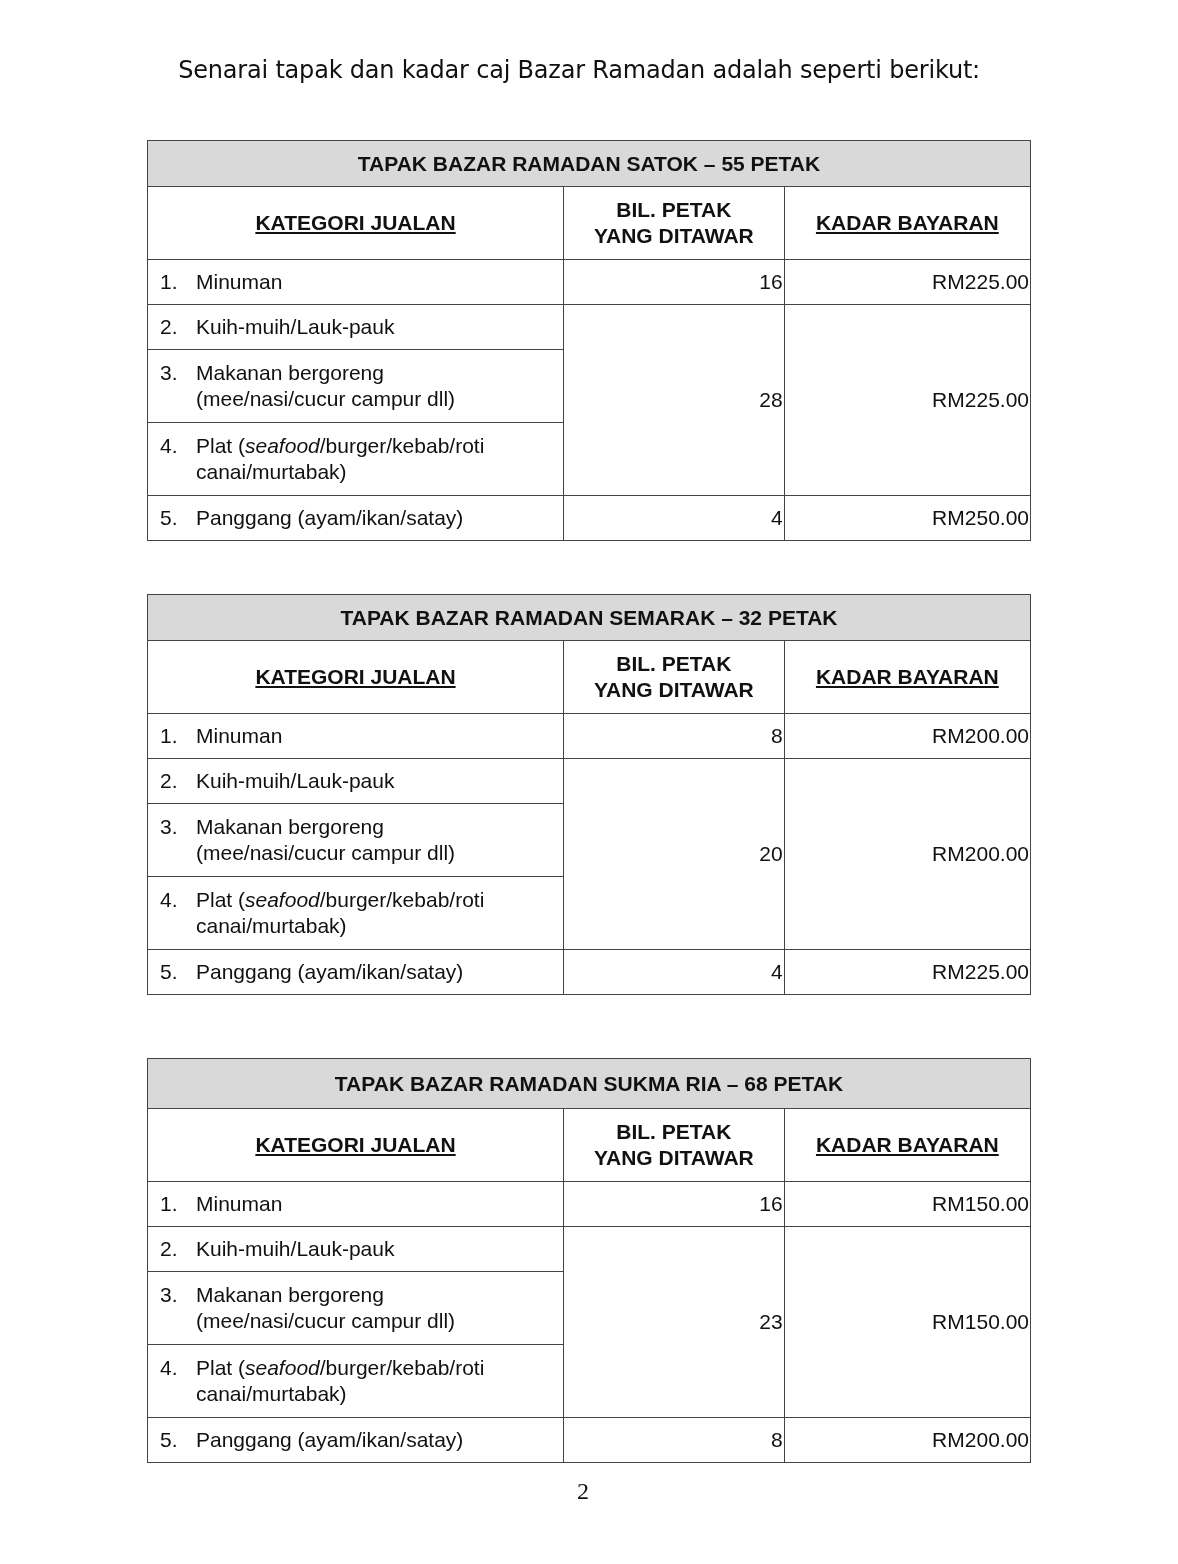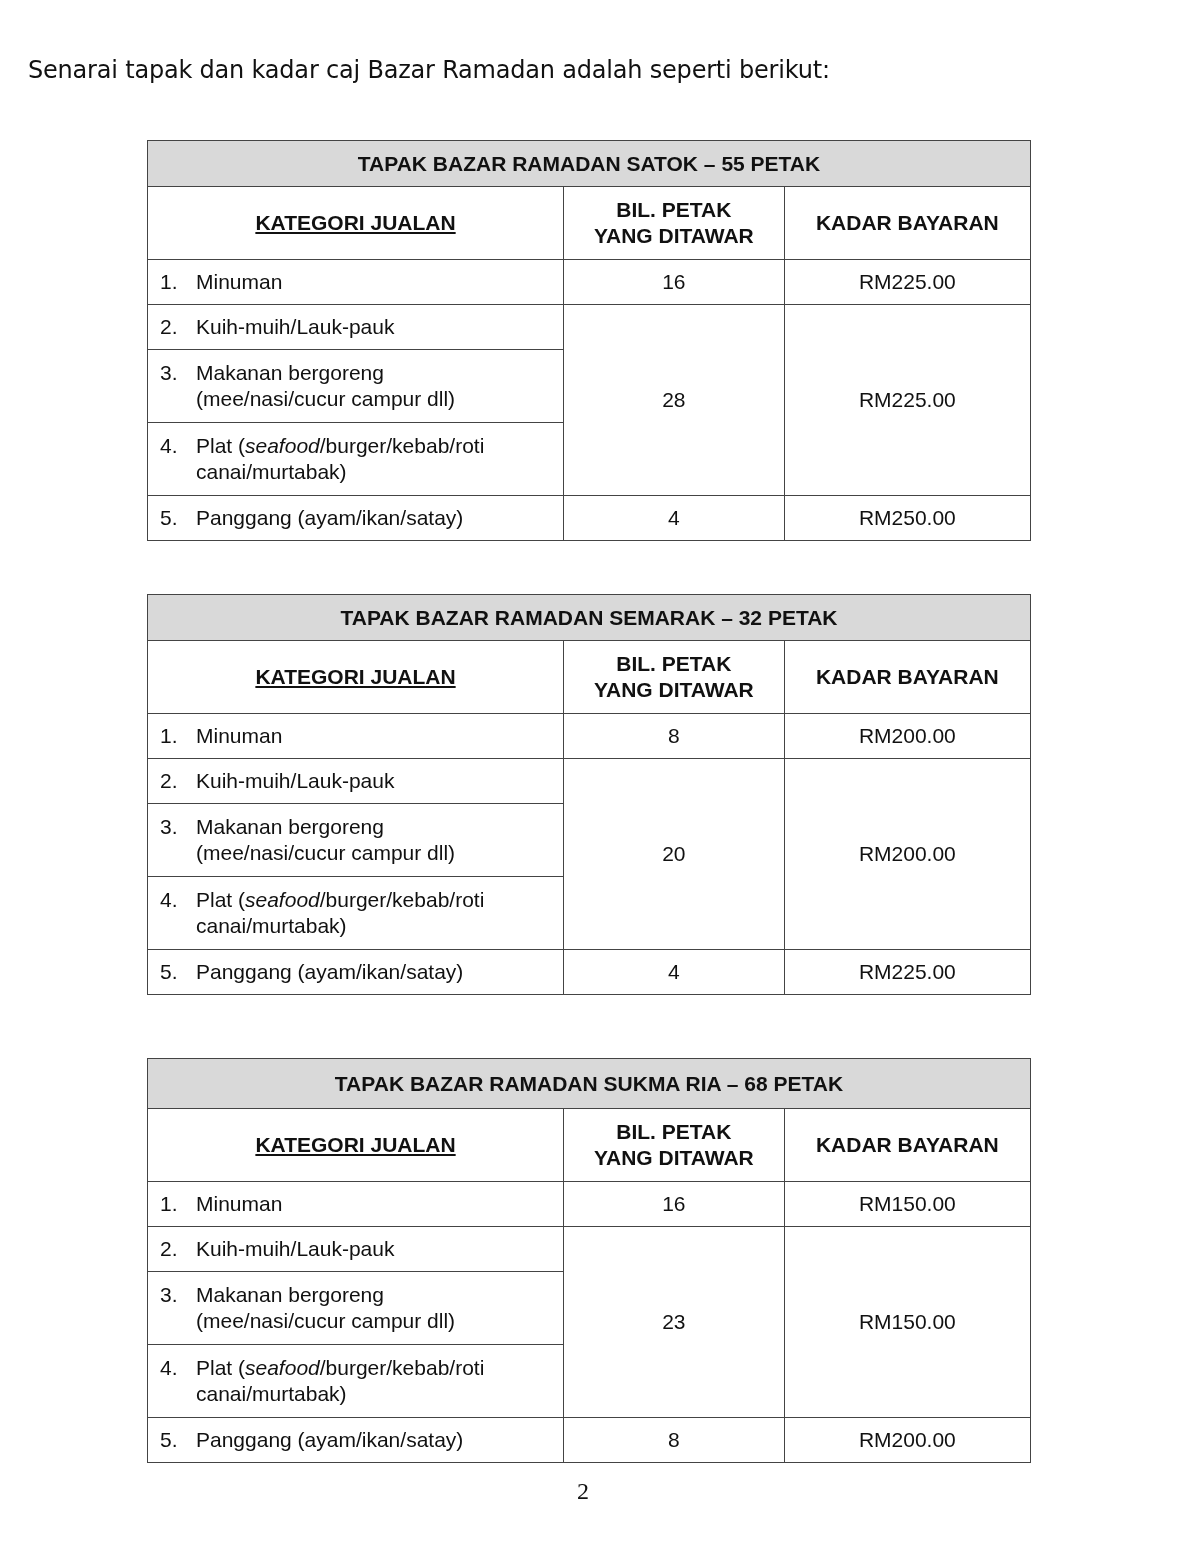--- a/index.html
+++ b/index.html
@@ -1,36 +1,36 @@
 <!DOCTYPE html>
 <html><head>
 <meta charset="utf-8">
 <style>
   html, body { margin: 0; padding: 0; background: #ffffff; }
   body { width: 1178px; height: 1564px; position: relative; font-family: "Liberation Sans", sans-serif; color: #111; }
   .intro {
-    position: absolute; top: 56px; left: 0; width: 980px; text-align: left;
+    position: absolute; top: 56px; left: 0; width: 980px; text-align: right;
     font-family: "DejaVu Sans", sans-serif; font-size: 24px; color: #111; letter-spacing: -0.2px;
   }
   .intro span { display: inline-block; margin-left: 28px; }
   table.bazar {
     position: absolute; left: 147px; width: 884px; border-collapse: collapse;
     font-family: "Liberation Sans", sans-serif; font-size: 21px; color: #111;
   }
   table.bazar td, table.bazar th { border: 1.5px solid #444; }
   table.bazar th.title {
     background: #d9d9d9; font-weight: bold; font-size: 21px; height: 43px; text-align: center;
   }
   table.bazar th.colh { font-weight: bold; font-size: 21px; text-align: center; height: 70px; line-height: 26px; }
   table.bazar td.cat { padding-left: 12px; height: 42px; line-height: 26px; vertical-align: middle; }
   table.bazar td.cat.two { height: 70px; }
-  table.bazar td.num, table.bazar td.rate { text-align: center; vertical-align: middle; }
+  table.bazar td.num, table.bazar td.rate { text-align: right; vertical-align: middle; }
   .c1 { width: 416px; text-decoration: underline; }
   .c2 { width: 220px; }
-  .c3 { width: 246px; }
+  .c3 { width: 246px; text-decoration: underline; }
   .row-num { display: inline-block; width: 36px; }
   .row-text { display: inline-block; vertical-align: top; }
   .two .row-num { vertical-align: top; }
   em { font-style: italic; }
   .pgnum {
     position: absolute; top: 1478px; left: 0; width: 1166px; text-align: center;
     font-family: "Liberation Serif", serif; font-size: 24px; color: #111;
   }
 </style>
 </head>

